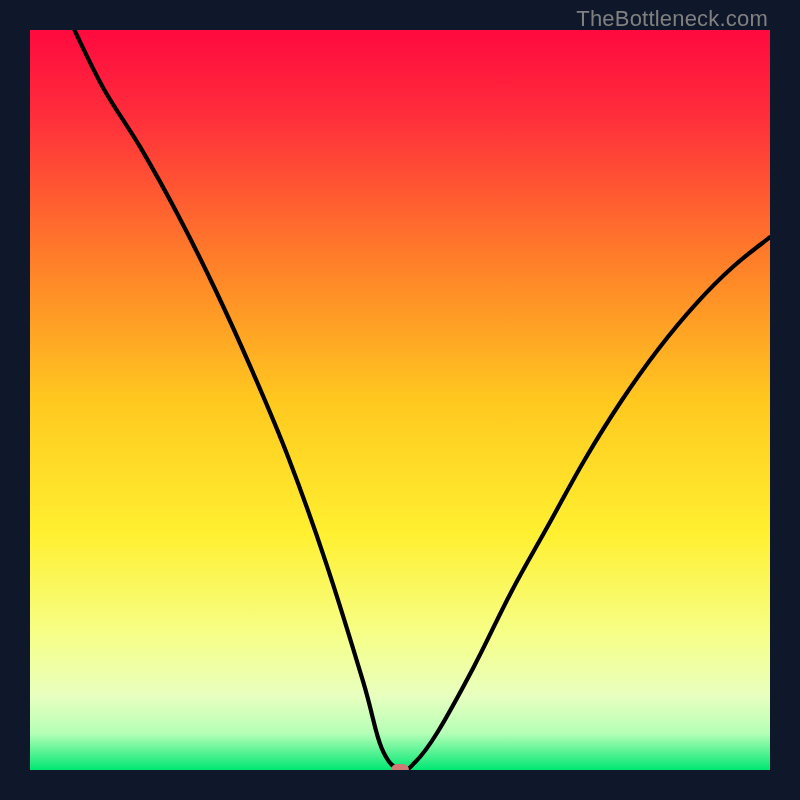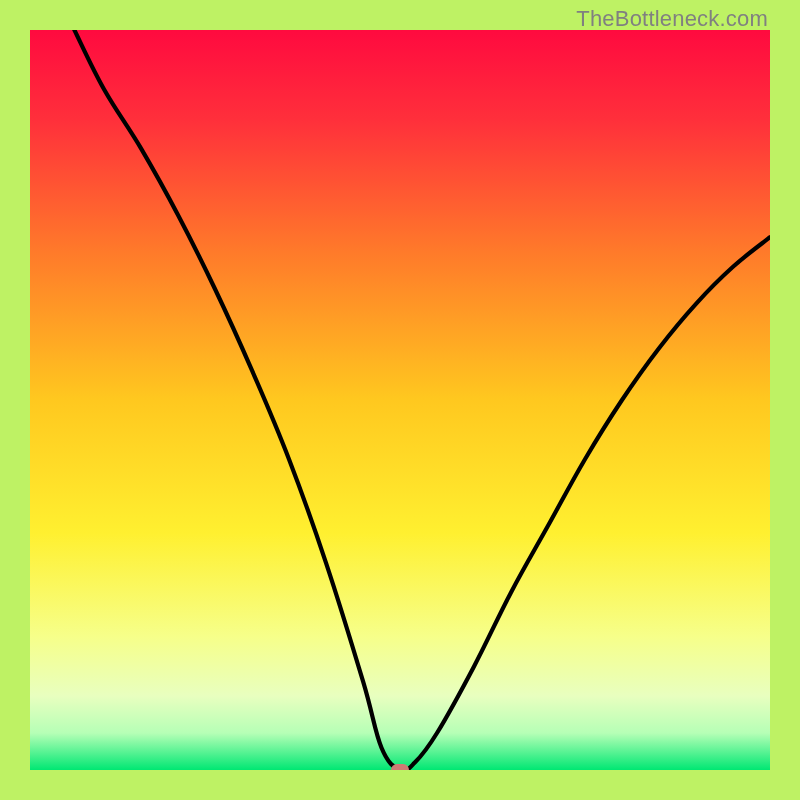--- a/index.html
+++ b/index.html
@@ -10,21 +10,21 @@
     background: #000;
     overflow: hidden;
     font-family: Arial, Helvetica, sans-serif;
   }
   .chart-frame {
     position: absolute;
     left: 0;
     top: 0;
     width: 800px;
     height: 800px;
-    background: #bef264;
+    background: #0f172a;
   }
   .plot-area {
     position: absolute;
     left: 30px;
     top: 30px;
     width: 740px;
     height: 740px;
     overflow: hidden;
   }
   .gradient-bg {

